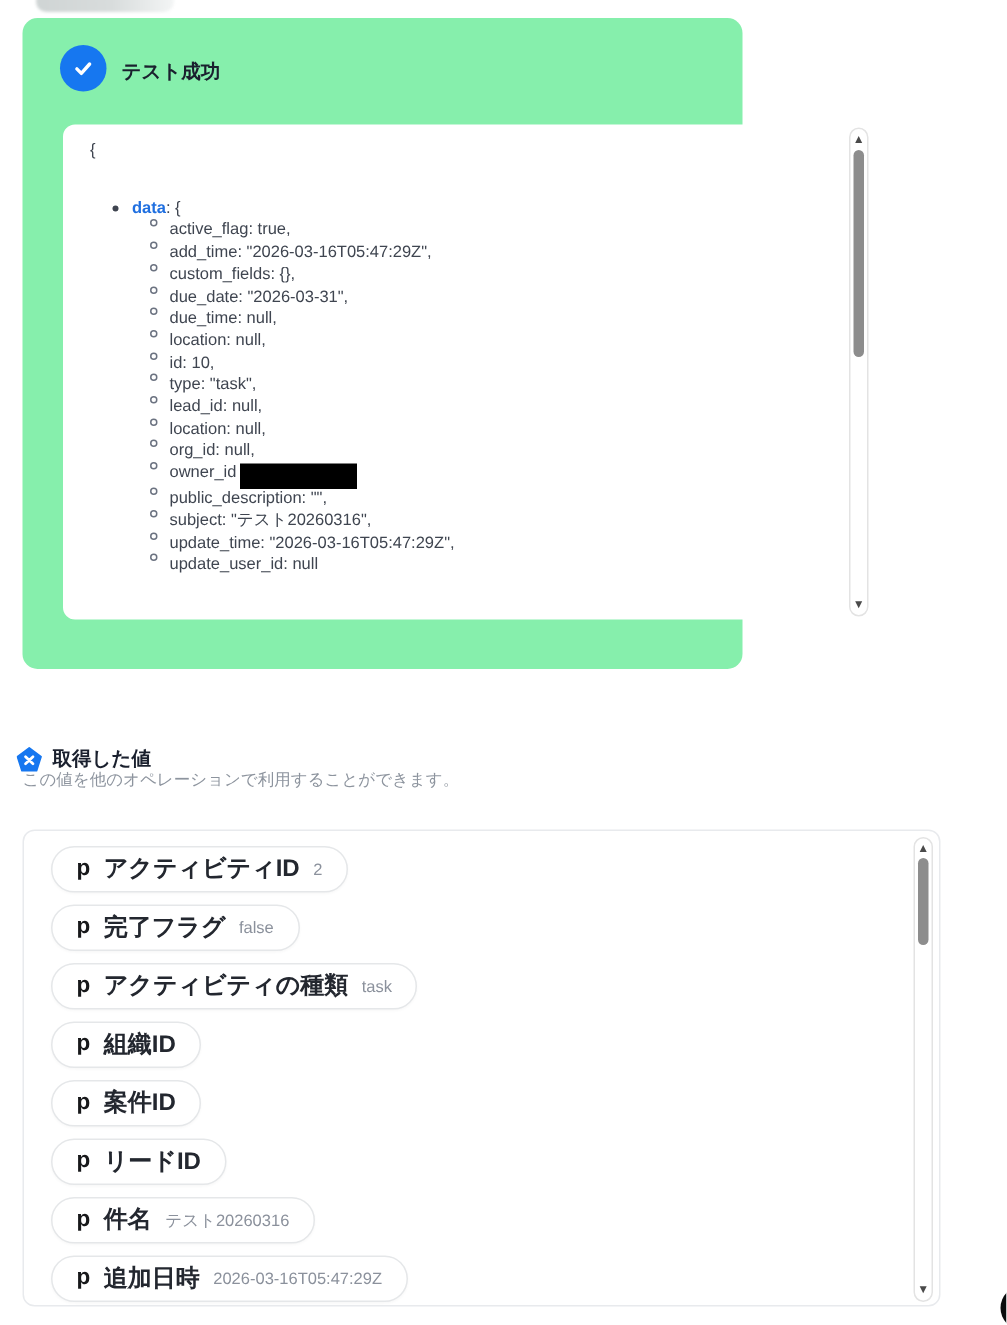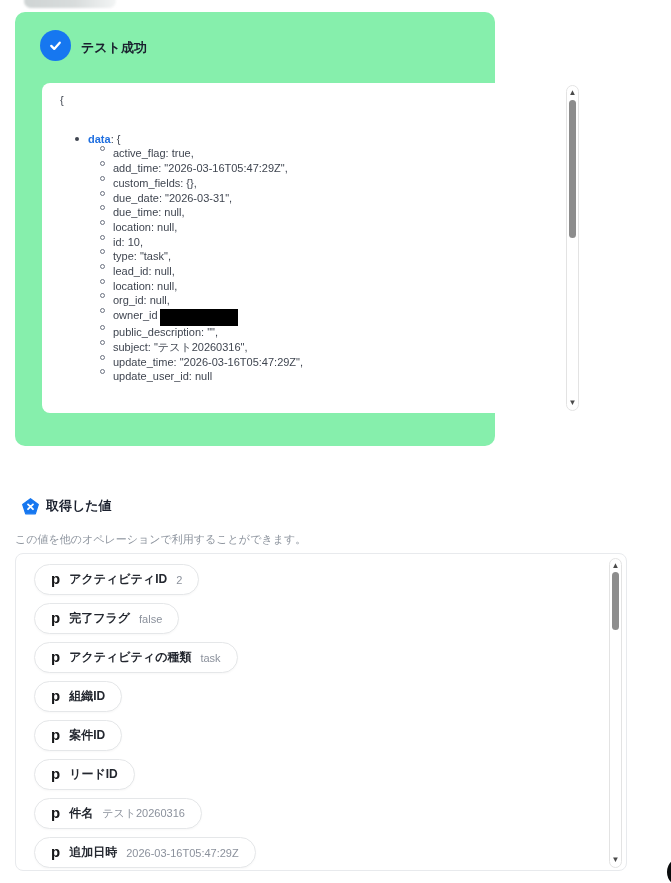--- a/index.html
+++ b/index.html
@@ -62,37 +62,37 @@
   .vscroll .arrow.up{top:3px;}
   .vscroll .arrow.down{bottom:3px;}
   .vscroll .thumb{
     position:absolute;left:2px;width:7px;background:#8d8d8d;border-radius:5px;cursor:pointer;
   }
   .scroll1{left:524px;top:2px;width:13px;height:326px;}
   .scroll1 .thumb{top:14px;height:138px;}
   .scroll2{right:4px;top:4px;width:13px;height:310px;}
   .scroll2 .thumb{top:13px;height:58px;}
   
-  .values-head{position:absolute;left:22px;top:497px;display:flex;align-items:center;gap:7px;text-align:center;}
+  .values-head{position:absolute;left:11px;top:497px;display:flex;align-items:center;gap:7px;text-align:center;}
   .values-title{font-size:13px;font-weight:700;color:#1a202e;}
   .values-subtitle{
-    position:absolute;left:15px;top:532px;font-size:11px;color:#8d949e;font-family:Liberation Serif, serif;
+    position:absolute;left:15px;top:512px;font-size:11px;color:#8d949e;font-family:Liberation Serif, serif;
   }
   .values-panel{
     position:absolute;left:15px;top:553px;width:612px;height:318px;
     background:#fff;border:1px solid #e8eaed;border-radius:8px;box-sizing:border-box;
   }
   .pill-list{position:absolute;left:18px;top:10px;display:flex;flex-direction:column;align-items:flex-start;gap:8px;}
   .pill{
     display:inline-flex;align-items:center;gap:9px;height:31px;padding:0 16px;
     background:#fff;border:1px solid #e5e7e9;border-radius:16px;box-sizing:border-box;
     box-shadow:0 1px 2px rgba(0,0,0,0.03);cursor:pointer;
   }
   .p-logo{font-size:15px;font-weight:800;color:#17181a;line-height:1;transform:translateY(-1px);}
-  .pill-label{font-size:12px;font-weight:700;color:#23272f;white-space:nowrap;}
+  .pill-label{font-size:16px;font-weight:700;color:#23272f;white-space:nowrap;}
   .pill-value{font-size:11px;color:#8b919c;white-space:nowrap;}
   
   .corner-dot{
     position:absolute;left:667px;top:857px;width:30px;height:30px;border-radius:50%;background:#090b0c;
   }
 </style>
 </head>
 <body>
 
 <div class="screen">

